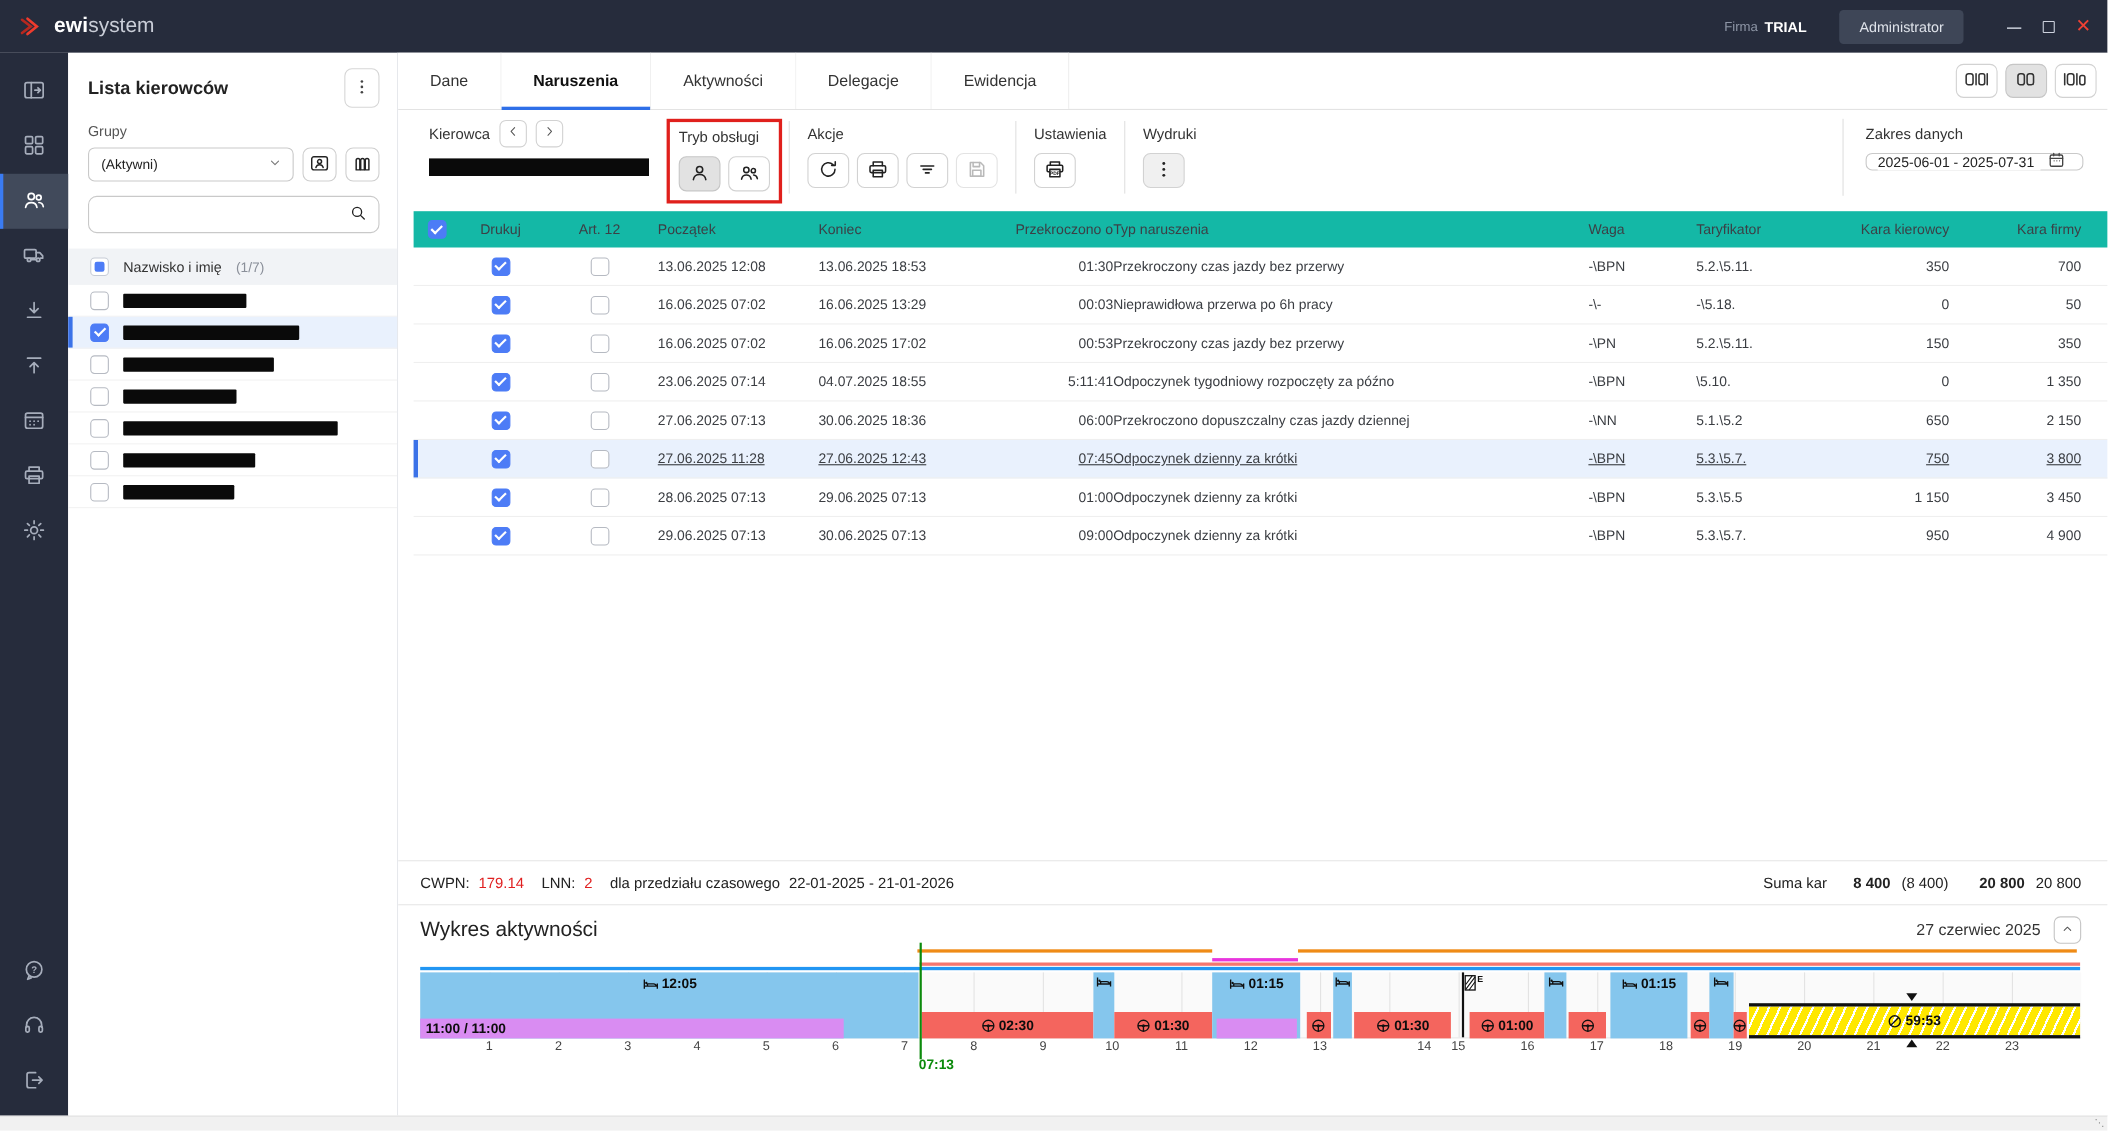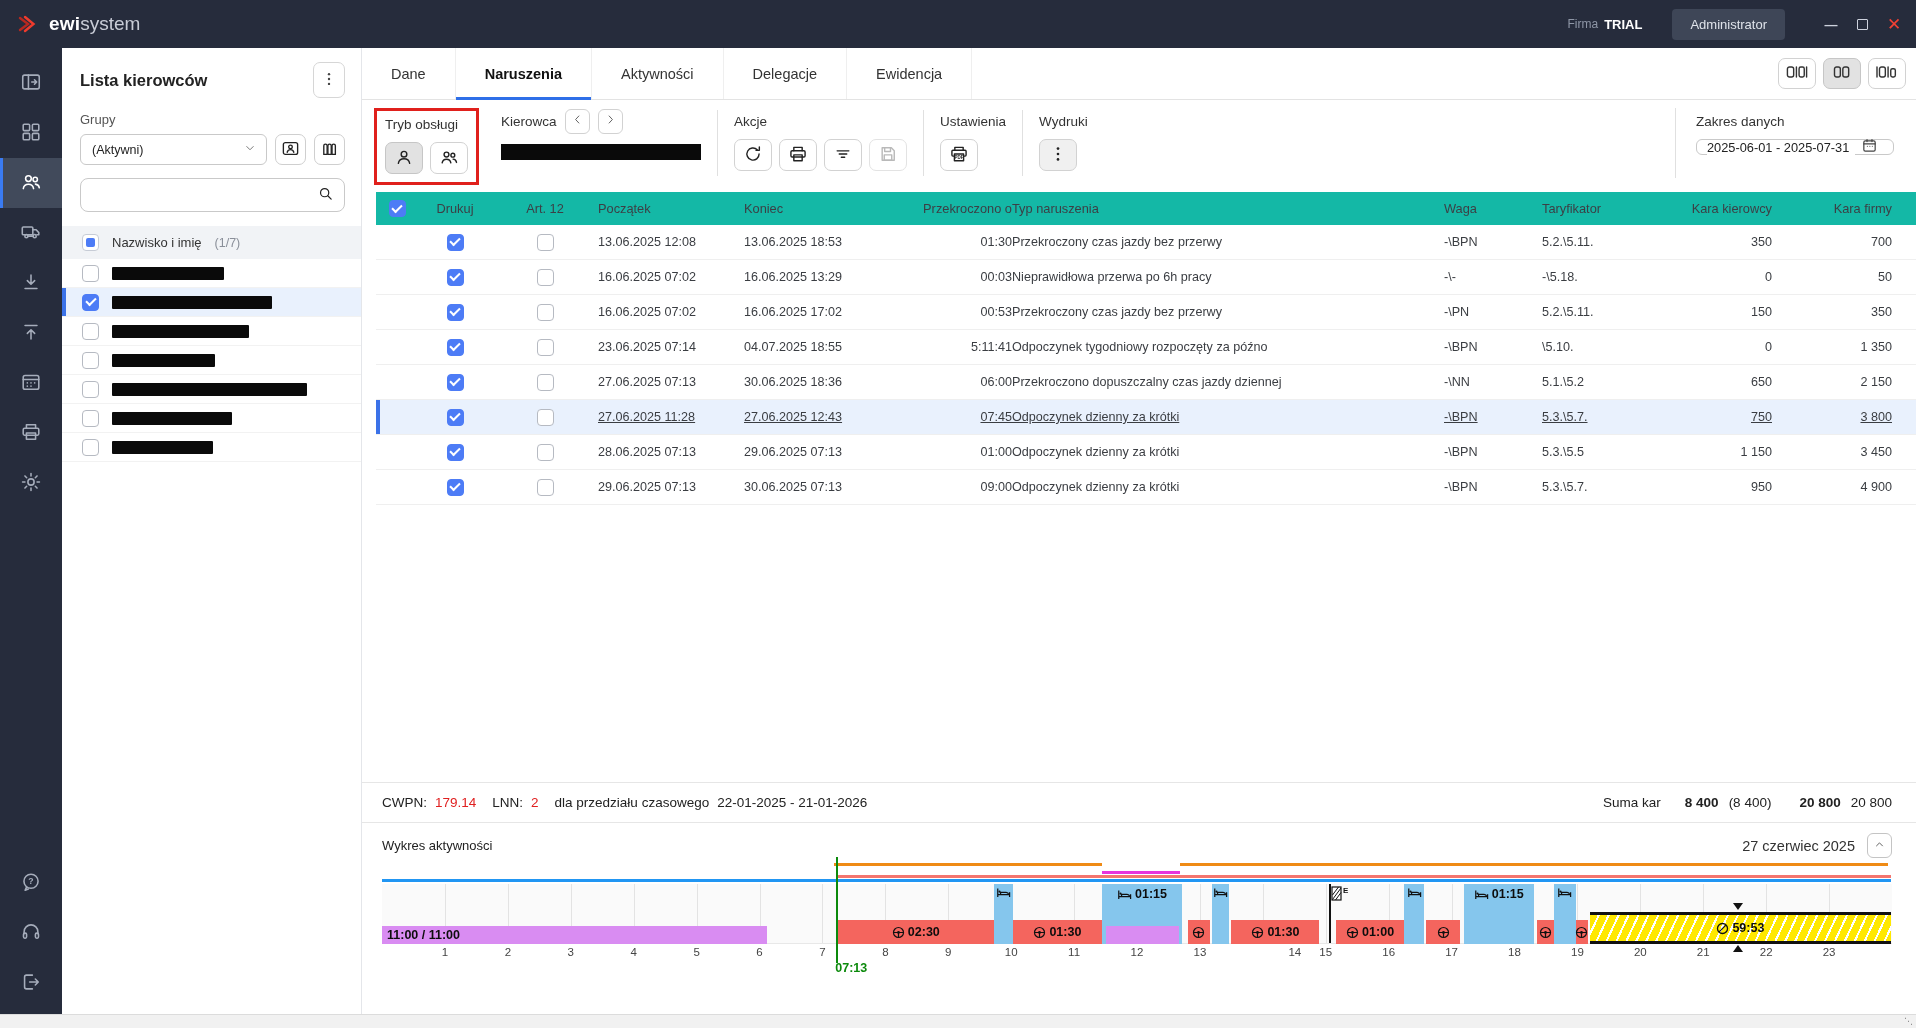--- a/index.html
+++ b/index.html
@@ -109,21 +109,21 @@
   .summary { height:40px; border-top:1px solid #e6e6e6; display:flex; align-items:center; padding:0 24px 0 20px; font-size:13.5px; color:#222; }
   .summary .red { color:#e02020; }
   .sum-left { display:flex; align-items:center; gap:8px; }
   .sum-right { margin-left:auto; display:flex; align-items:center; gap:10px; }
   .sum-right .b { font-weight:700; }
   .sum-label { margin-right:14px; }
 
   
   .chart-section { border-top:1px solid #e6e6e6; height:192px; padding:10px 24px 0 20px; }
   .chart-head { display:flex; align-items:center; }
-  .chart-title { font-size:13px; color:#222; }
+  .chart-title { font-size:19px; color:#222; }
   .chart-head-right { margin-left:auto; display:flex; align-items:center; gap:12px; }
   .chart-date { font-size:14.5px; color:#333; }
   .collapse-btn { width:25px; height:25px; border:1px solid #c4c4c4; border-radius:6px; background:#fff; color:#555; display:flex; align-items:center; justify-content:center; cursor:pointer; }
   .collapse-btn svg { width:13px; height:13px; }
   .chart-body { position:relative; margin-top:4px; }
   .indicators { position:relative; height:22px; }
   .ind-line { position:absolute; height:3px; }
   .plot { position:relative; height:60px; background:#fafafa; border-bottom:1px solid #e8e8e8; }
   .grid { position:absolute; top:0; bottom:0; width:1px; background:#e3e3e3; }
   .seg { position:absolute; }
@@ -372,55 +372,55 @@
                 <line x1="1.5" y1="6" x2="1.5" y2="18"></line>
                 <rect x="4.5" y="6" width="7" height="12" rx="2.5"></rect>
                 <line x1="14.8" y1="6" x2="14.8" y2="18"></line>
                 <rect x="18" y="8" width="5.5" height="10" rx="2"></rect>
               </svg></span>
           </button>
         </div>
     </div>
 
     <div class="toolbar">
+      <div class="tgroup">
+        <div class="tgroup-label">
+          <span>Kierowca</span>
+          <button class="nav-btn">
+              <span><svg viewBox="0 0 24 24" fill="none" stroke="currentColor" stroke-width="1.7" stroke-linecap="round" stroke-linejoin="round">
+                  <path d="M14.5 5.5 8.5 12l6 6.5"></path>
+                </svg></span>
+            </button>
+          <button class="nav-btn">
+              <span><svg viewBox="0 0 24 24" fill="none" stroke="currentColor" stroke-width="1.7" stroke-linecap="round" stroke-linejoin="round">
+                  <path d="M9.5 5.5 15.5 12l-6 6.5"></path>
+                </svg></span>
+            </button>
+        </div>
+        <div class="driver-redact"></div>
+      </div>
+
       <div class="tgroup tryb-wrap" style="padding-left:8px;padding-right:8px;">
         <div class="tgroup-label">Tryb obsługi</div>
         <div class="tgroup-row">
           <button class="tool-btn selected">
               <span><svg viewBox="0 0 24 24" fill="none" stroke="currentColor" stroke-width="1.7" stroke-linecap="round" stroke-linejoin="round">
                   <circle cx="12" cy="8.6" r="3.4"></circle>
                   <path d="M5.2 19.6c.6-3.7 3.3-5.6 6.8-5.6s6.2 1.9 6.8 5.6"></path>
                 </svg></span>
             </button>
           <button class="tool-btn">
               <span><svg viewBox="0 0 24 24" fill="none" stroke="currentColor" stroke-width="1.7" stroke-linecap="round" stroke-linejoin="round">
                   <circle cx="9" cy="9" r="2.9"></circle>
                   <path d="M3.8 19c.5-2.9 2.6-4.4 5.2-4.4s4.7 1.5 5.2 4.4"></path>
                   <circle cx="16.6" cy="9.8" r="2.3"></circle>
                   <path d="M16.9 14.6c2.2.2 3.7 1.6 4.1 3.9"></path>
                 </svg></span>
             </button>
         </div>
-      </div>
-
-      <div class="tgroup">
-        <div class="tgroup-label">
-          <span>Kierowca</span>
-          <button class="nav-btn">
-              <span><svg viewBox="0 0 24 24" fill="none" stroke="currentColor" stroke-width="1.7" stroke-linecap="round" stroke-linejoin="round">
-                  <path d="M14.5 5.5 8.5 12l6 6.5"></path>
-                </svg></span>
-            </button>
-          <button class="nav-btn">
-              <span><svg viewBox="0 0 24 24" fill="none" stroke="currentColor" stroke-width="1.7" stroke-linecap="round" stroke-linejoin="round">
-                  <path d="M9.5 5.5 15.5 12l-6 6.5"></path>
-                </svg></span>
-            </button>
-        </div>
-        <div class="driver-redact"></div>
       </div>
 
       <div class="sep"></div>
 
       <div class="tgroup">
         <div class="tgroup-label">Akcje</div>
         <div class="tgroup-row">
           <button class="tool-btn">
               <span><svg viewBox="0 0 24 24" fill="none" stroke="currentColor" stroke-width="1.7" stroke-linecap="round" stroke-linejoin="round">
                   <path d="M19.3 12a7.3 7.3 0 1 1-2.2-5.2"></path>
@@ -674,20 +674,31 @@
             <div class="grid" style="left: 58.3333%;"></div>
             <div class="grid" style="left: 62.5%;"></div>
             <div class="grid" style="left: 66.6667%;"></div>
             <div class="grid" style="left: 70.8333%;"></div>
             <div class="grid" style="left: 75%;"></div>
             <div class="grid" style="left: 79.1667%;"></div>
             <div class="grid" style="left: 83.3333%;"></div>
             <div class="grid" style="left: 87.5%;"></div>
             <div class="grid" style="left: 91.6667%;"></div>
             <div class="grid" style="left: 95.8333%;"></div>
+            <div class="seg seg-rest" style="left: 0%; width: 30%; background: rgb(133, 198, 237);">
+              <span class="rest-label">
+                <span class="seg-label">
+                  <svg width="15" height="11" viewBox="0 0 17 12" fill="none" stroke="#111" stroke-width="1.4">
+                    <path d="M2 1.5v9.5M2 8.3h13.4M15.4 5.6v5.4M5.2 8.3V5.9h6.2a3 3 0 0 1 3 2.4"></path>
+                    <circle cx="4" cy="5" r="1.2" fill="#111" stroke="none"></circle>
+                  </svg>
+                  <span>12:05</span>
+                </span>
+              </span>
+            </div>
             <div class="seg seg-work" style="left: 0%; width: 25.5%; background: rgb(217, 140, 242);">
               <span class="work-label">
                 <span class="seg-label">
                   <span>11:00 / 11:00</span>
                 </span>
               </span>
             </div>
             <div class="seg seg-drive" style="left: 30.2083%; width: 10.2917%; background: rgb(244, 101, 94);">
               <span class="seg-label">
                 <svg width="13" height="13" viewBox="0 0 14 14" fill="none" stroke="#111" stroke-width="1.3">

